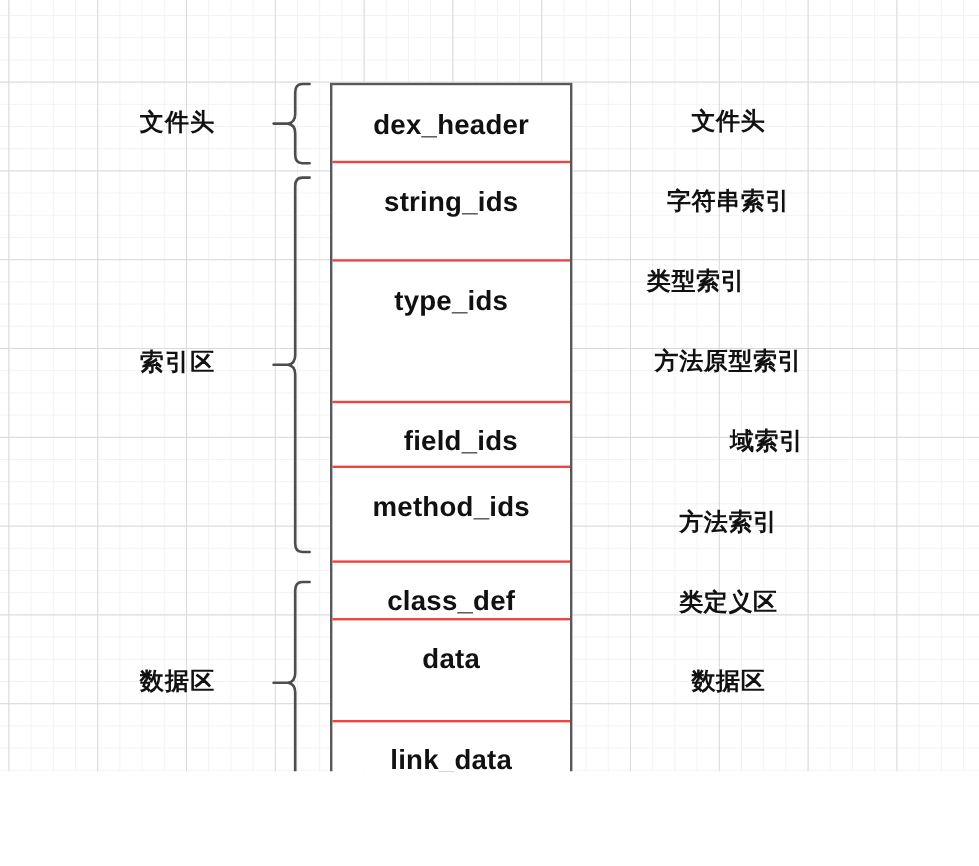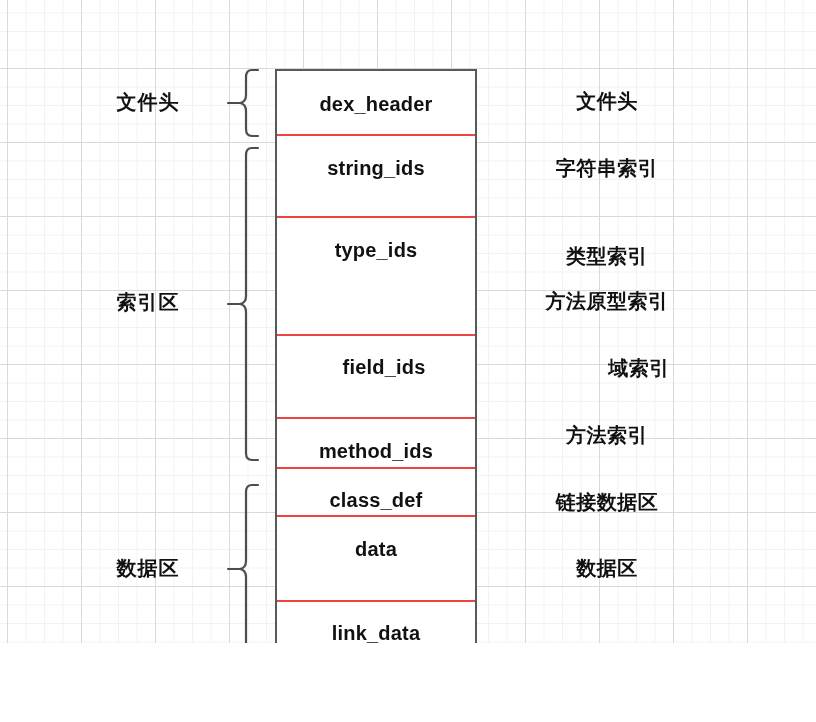--- a/index.html
+++ b/index.html
@@ -49,21 +49,21 @@
     height: 66.5px;
     box-sizing: border-box;
     display: flex;
     align-items: center;
     justify-content: center;
   }
   .struct-row + .struct-row {
     border-top: 2px solid #ef4444;
   }
   .struct-row-label {
-    font-size: 20px;
+    font-size: 23px;
     font-weight: 600;
     color: #111111;
     letter-spacing: 0.2px;
     white-space: nowrap;
   }
 
   
   .group-name {
     position: absolute;
     font-size: 20px;
@@ -127,36 +127,36 @@
     </div>
     <div class="struct-row" style="top:63px;">
       <span class="struct-row-label">string_ids</span>
     </div>
     <div class="struct-row" style="top:145px;">
       <span class="struct-row-label">type_ids</span>
     </div>
     <div class="struct-row" style="top:262.5px;padding-left:16px;">
       <span class="struct-row-label">field_ids</span>
     </div>
-    <div class="struct-row" style="top:346px;">
+    <div class="struct-row" style="top:317px;">
       <span class="struct-row-label">method_ids</span>
     </div>
     <div class="struct-row" style="top:395.5px;">
       <span class="struct-row-label">class_def</span>
     </div>
     <div class="struct-row" style="top:444px;">
       <span class="struct-row-label">data</span>
     </div>
     <div class="struct-row" style="top:528.5px;text-align:right;">
       <span class="struct-row-label">link_data</span>
     </div>
   </div>
 
   <div class="desc-label" style="left:607px; top:101px;">文件头</div>
   <div class="desc-label" style="left:607px; top:168px;">字符串索引</div>
-  <div class="desc-label" style="left:607px; top:234px;margin-top:22px;">类型索引</div>
+  <div class="desc-label" style="left:580px; top:234px;">类型索引</div>
   <div class="desc-label" style="left:607px; top:301px;">方法原型索引</div>
   <div class="desc-label" style="left:639px; top:368px;">域索引</div>
   <div class="desc-label" style="left:607px; top:435px;">方法索引</div>
-  <div class="desc-label" style="left:607px; top:502px;">链接数据区</div>
+  <div class="desc-label" style="left:607px; top:502px;">类定义区</div>
   <div class="desc-label" style="left:607px; top:568px;">数据区</div>
 
 </div>
 
 </body></html>

